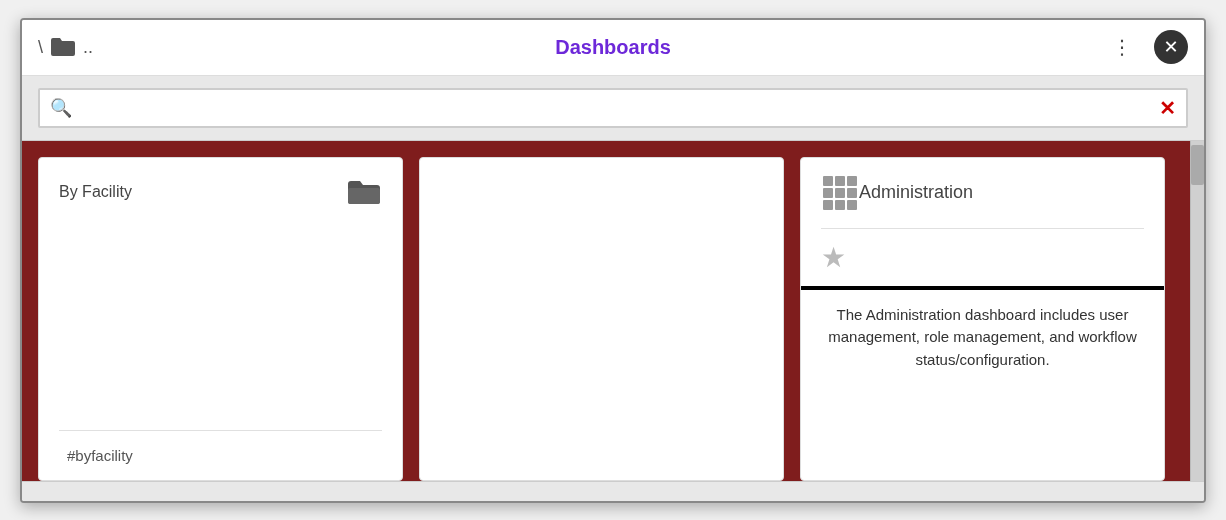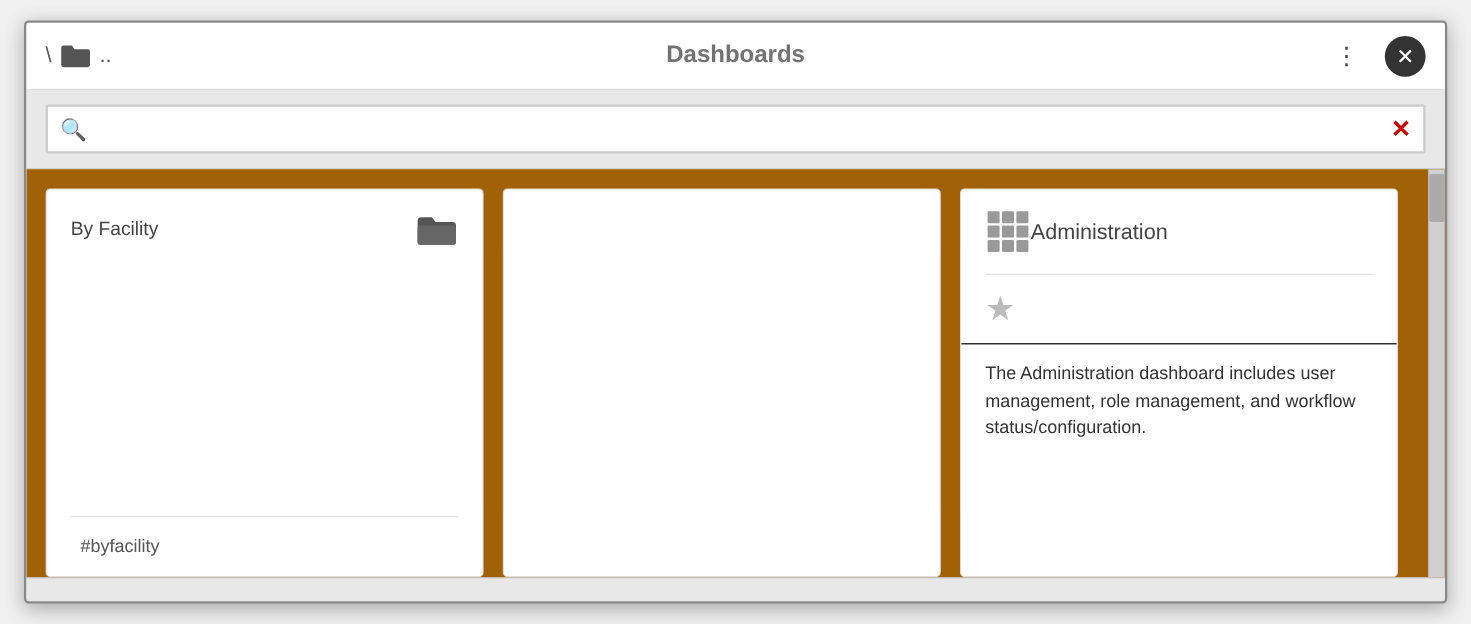--- a/index.html
+++ b/index.html
@@ -38,21 +38,21 @@
     .titlebar-nav span {
       font-size: 18px;
       color: #555;
     }
     .titlebar-title {
       position: absolute;
       left: 50%;
       transform: translateX(-50%);
       font-size: 20px;
       font-weight: bold;
-      color: #737373;
+      color: #6d28d9;
     }
     .titlebar-actions {
       margin-left: auto;
       display: flex;
       align-items: center;
       gap: 16px;
     }
     .icon-btn {
       cursor: pointer;
       font-size: 20px;
@@ -96,21 +96,21 @@
     .search-input-wrapper input {
       flex: 1;
       border: none;
       outline: none;
       font-size: 16px;
       background: transparent;
     }
     .search-icon { font-size: 18px; color: #666; }
     .search-clear { color: #cc0000; font-size: 20px; cursor: pointer; font-weight: bold; }
     .cards-area {
-      background: #a16207;
+      background: #7f1d1d;
       padding: 16px 16px 0 16px;
       display: flex;
       gap: 16px;
       flex-wrap: nowrap;
       overflow-y: auto;
       min-height: 340px;
       position: relative;
     }
     .card {
       background: #fff;
@@ -171,25 +171,26 @@
     .star-row {
       padding: 12px 20px;
       display: flex;
       align-items: center;
     }
     .star-icon {
       font-size: 28px;
       color: #bbb;
     }
     .admin-desc {
-      border-top: 1px solid #000000;
+      border-top: 4px solid #000000;
       padding: 14px 20px;
       font-size: 15px;
       color: #333;
       line-height: 1.5;
+      text-align: center;
     }
     .scrollbar {
       position: absolute;
       right: 0;
       top: 0;
       width: 14px;
       height: 100%;
       background: #d0d0d0;
       border-left: 1px solid #bbb;
     }

